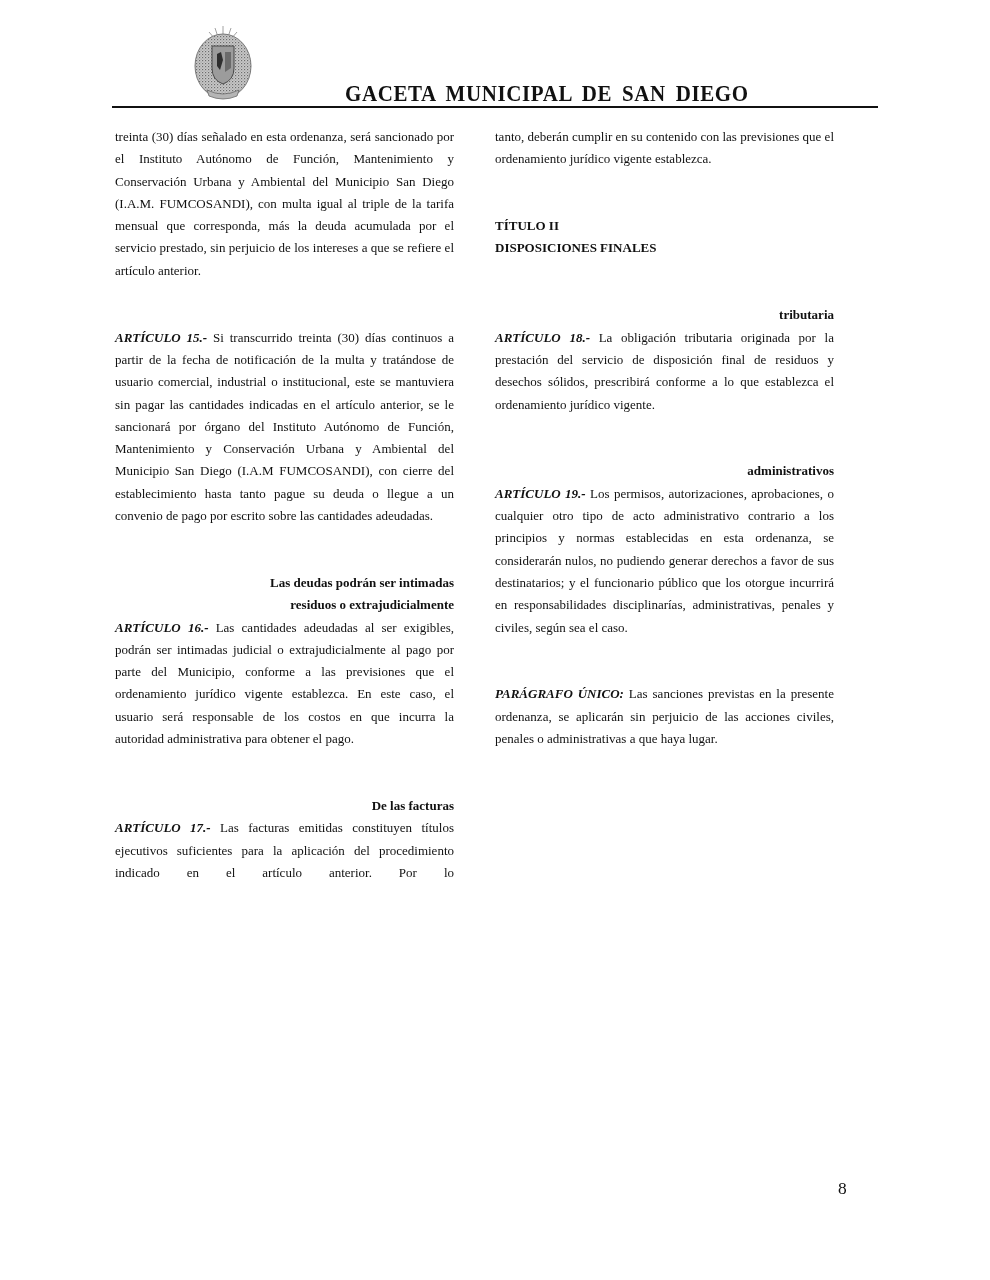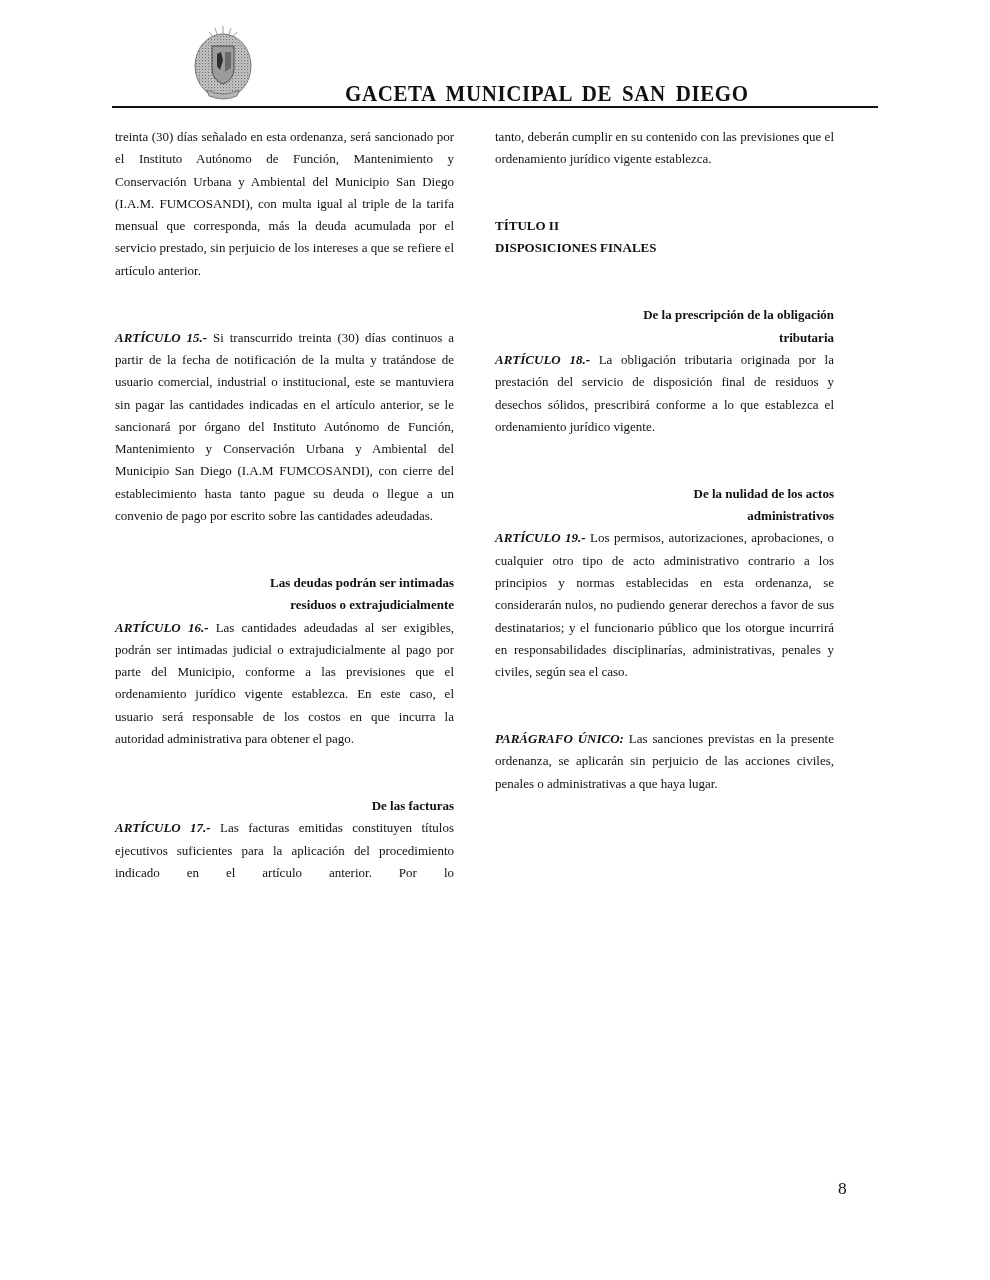--- a/index.html
+++ b/index.html
@@ -133,27 +133,25 @@
 <div class="col col-right">
   <p class="p">tanto, deberán cumplir en su contenido con las previsiones que el ordenamiento jurídico vigente establezca.</p>
 
   <div class="gap-l"></div>
 
   <p class="title-block">TÍTULO II</p>
   <p class="title-block">DISPOSICIONES FINALES</p>
 
   <div class="gap-l"></div>
 
-  <p class="heading">De la prescripción de la obligación</p>
   <p class="heading">tributaria</p>
   <p class="p"><span class="b">ARTÍCULO 18.-</span><span> La obligación tributaria originada por la prestación del servicio de disposición final de residuos y desechos sólidos, prescribirá conforme a lo que establezca el ordenamiento jurídico vigente.</span></p>
 
   <div class="gap-l"></div>
 
-  <p class="heading">De la nulidad de los actos</p>
   <p class="heading">administrativos</p>
   <p class="p"><span class="b">ARTÍCULO 19.-</span><span> Los permisos, autorizaciones, aprobaciones, o cualquier otro tipo de acto administrativo contrario a los principios y normas establecidas en esta ordenanza, se considerarán nulos, no pudiendo generar derechos a favor de sus destinatarios; y el funcionario público que los otorgue incurrirá en responsabilidades disciplinarías, administrativas, penales y civiles, según sea el caso.</span></p>
 
   <div class="gap-l"></div>
 
   <p class="p"><span class="b">PARÁGRAFO ÚNICO:</span><span> Las sanciones previstas en la presente ordenanza, se aplicarán sin perjuicio de las acciones civiles, penales o administrativas a que haya lugar.</span></p>
 </div>
 
 <div class="page-number">8</div>
 

